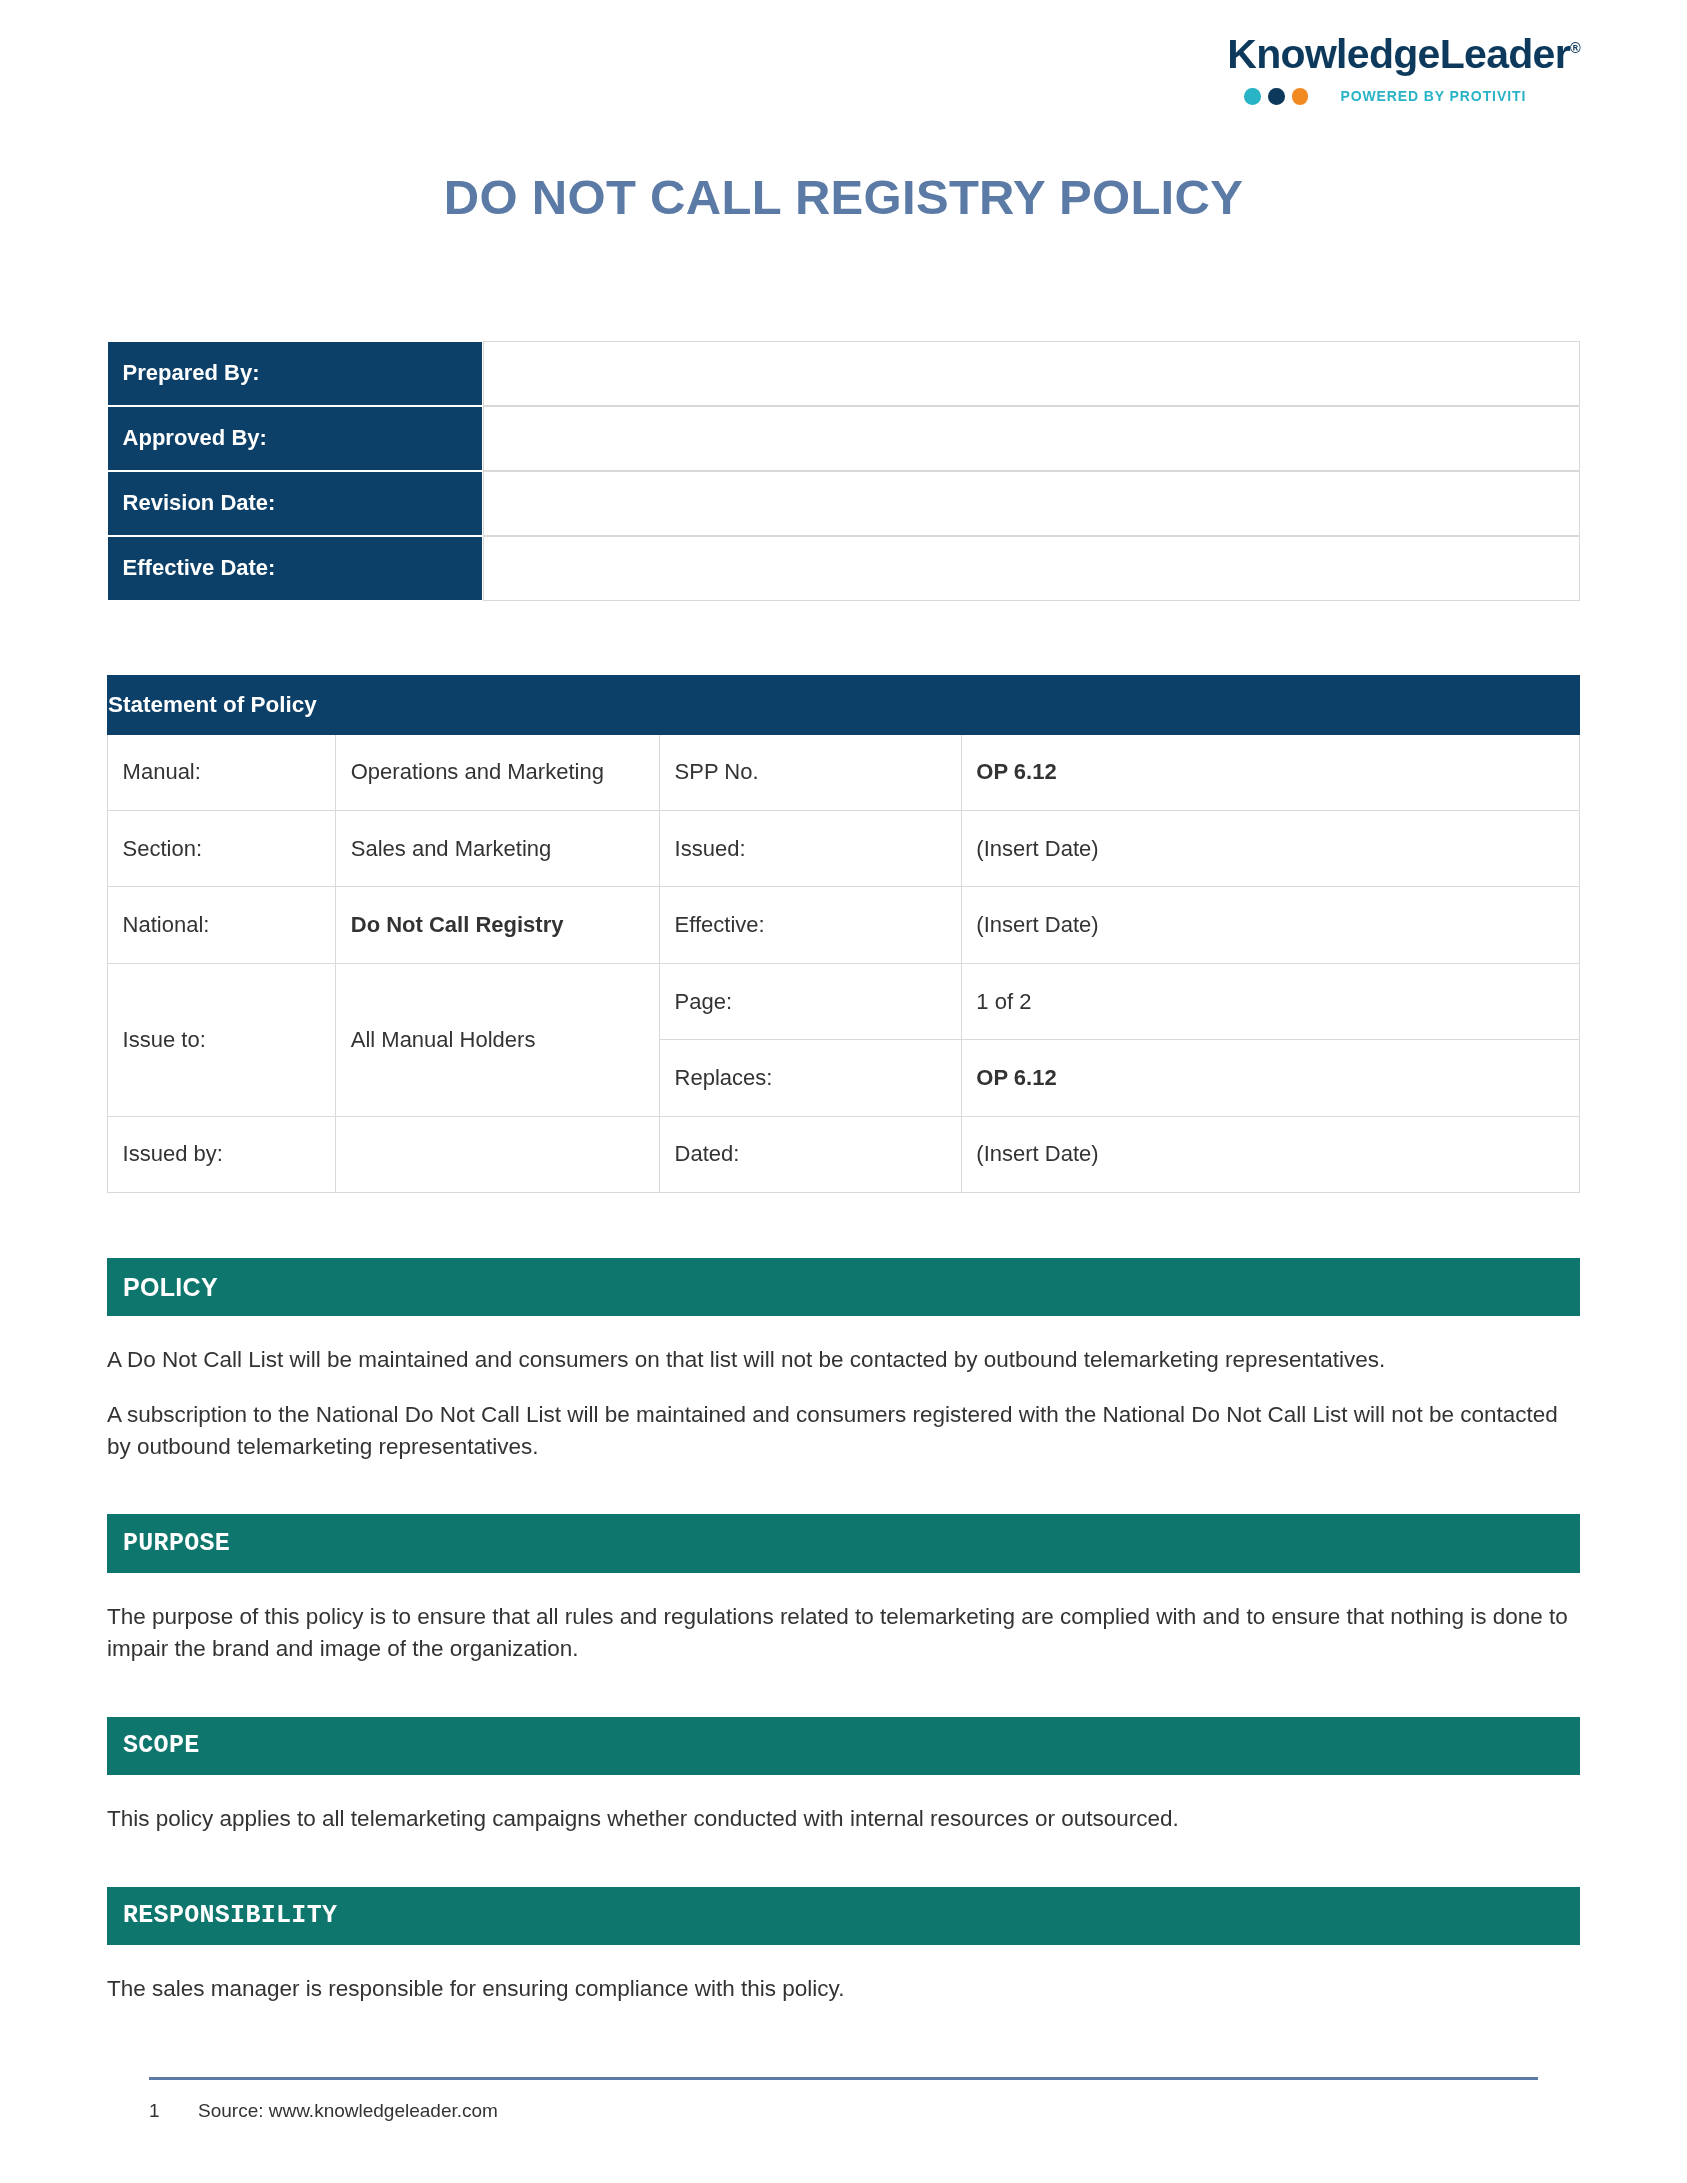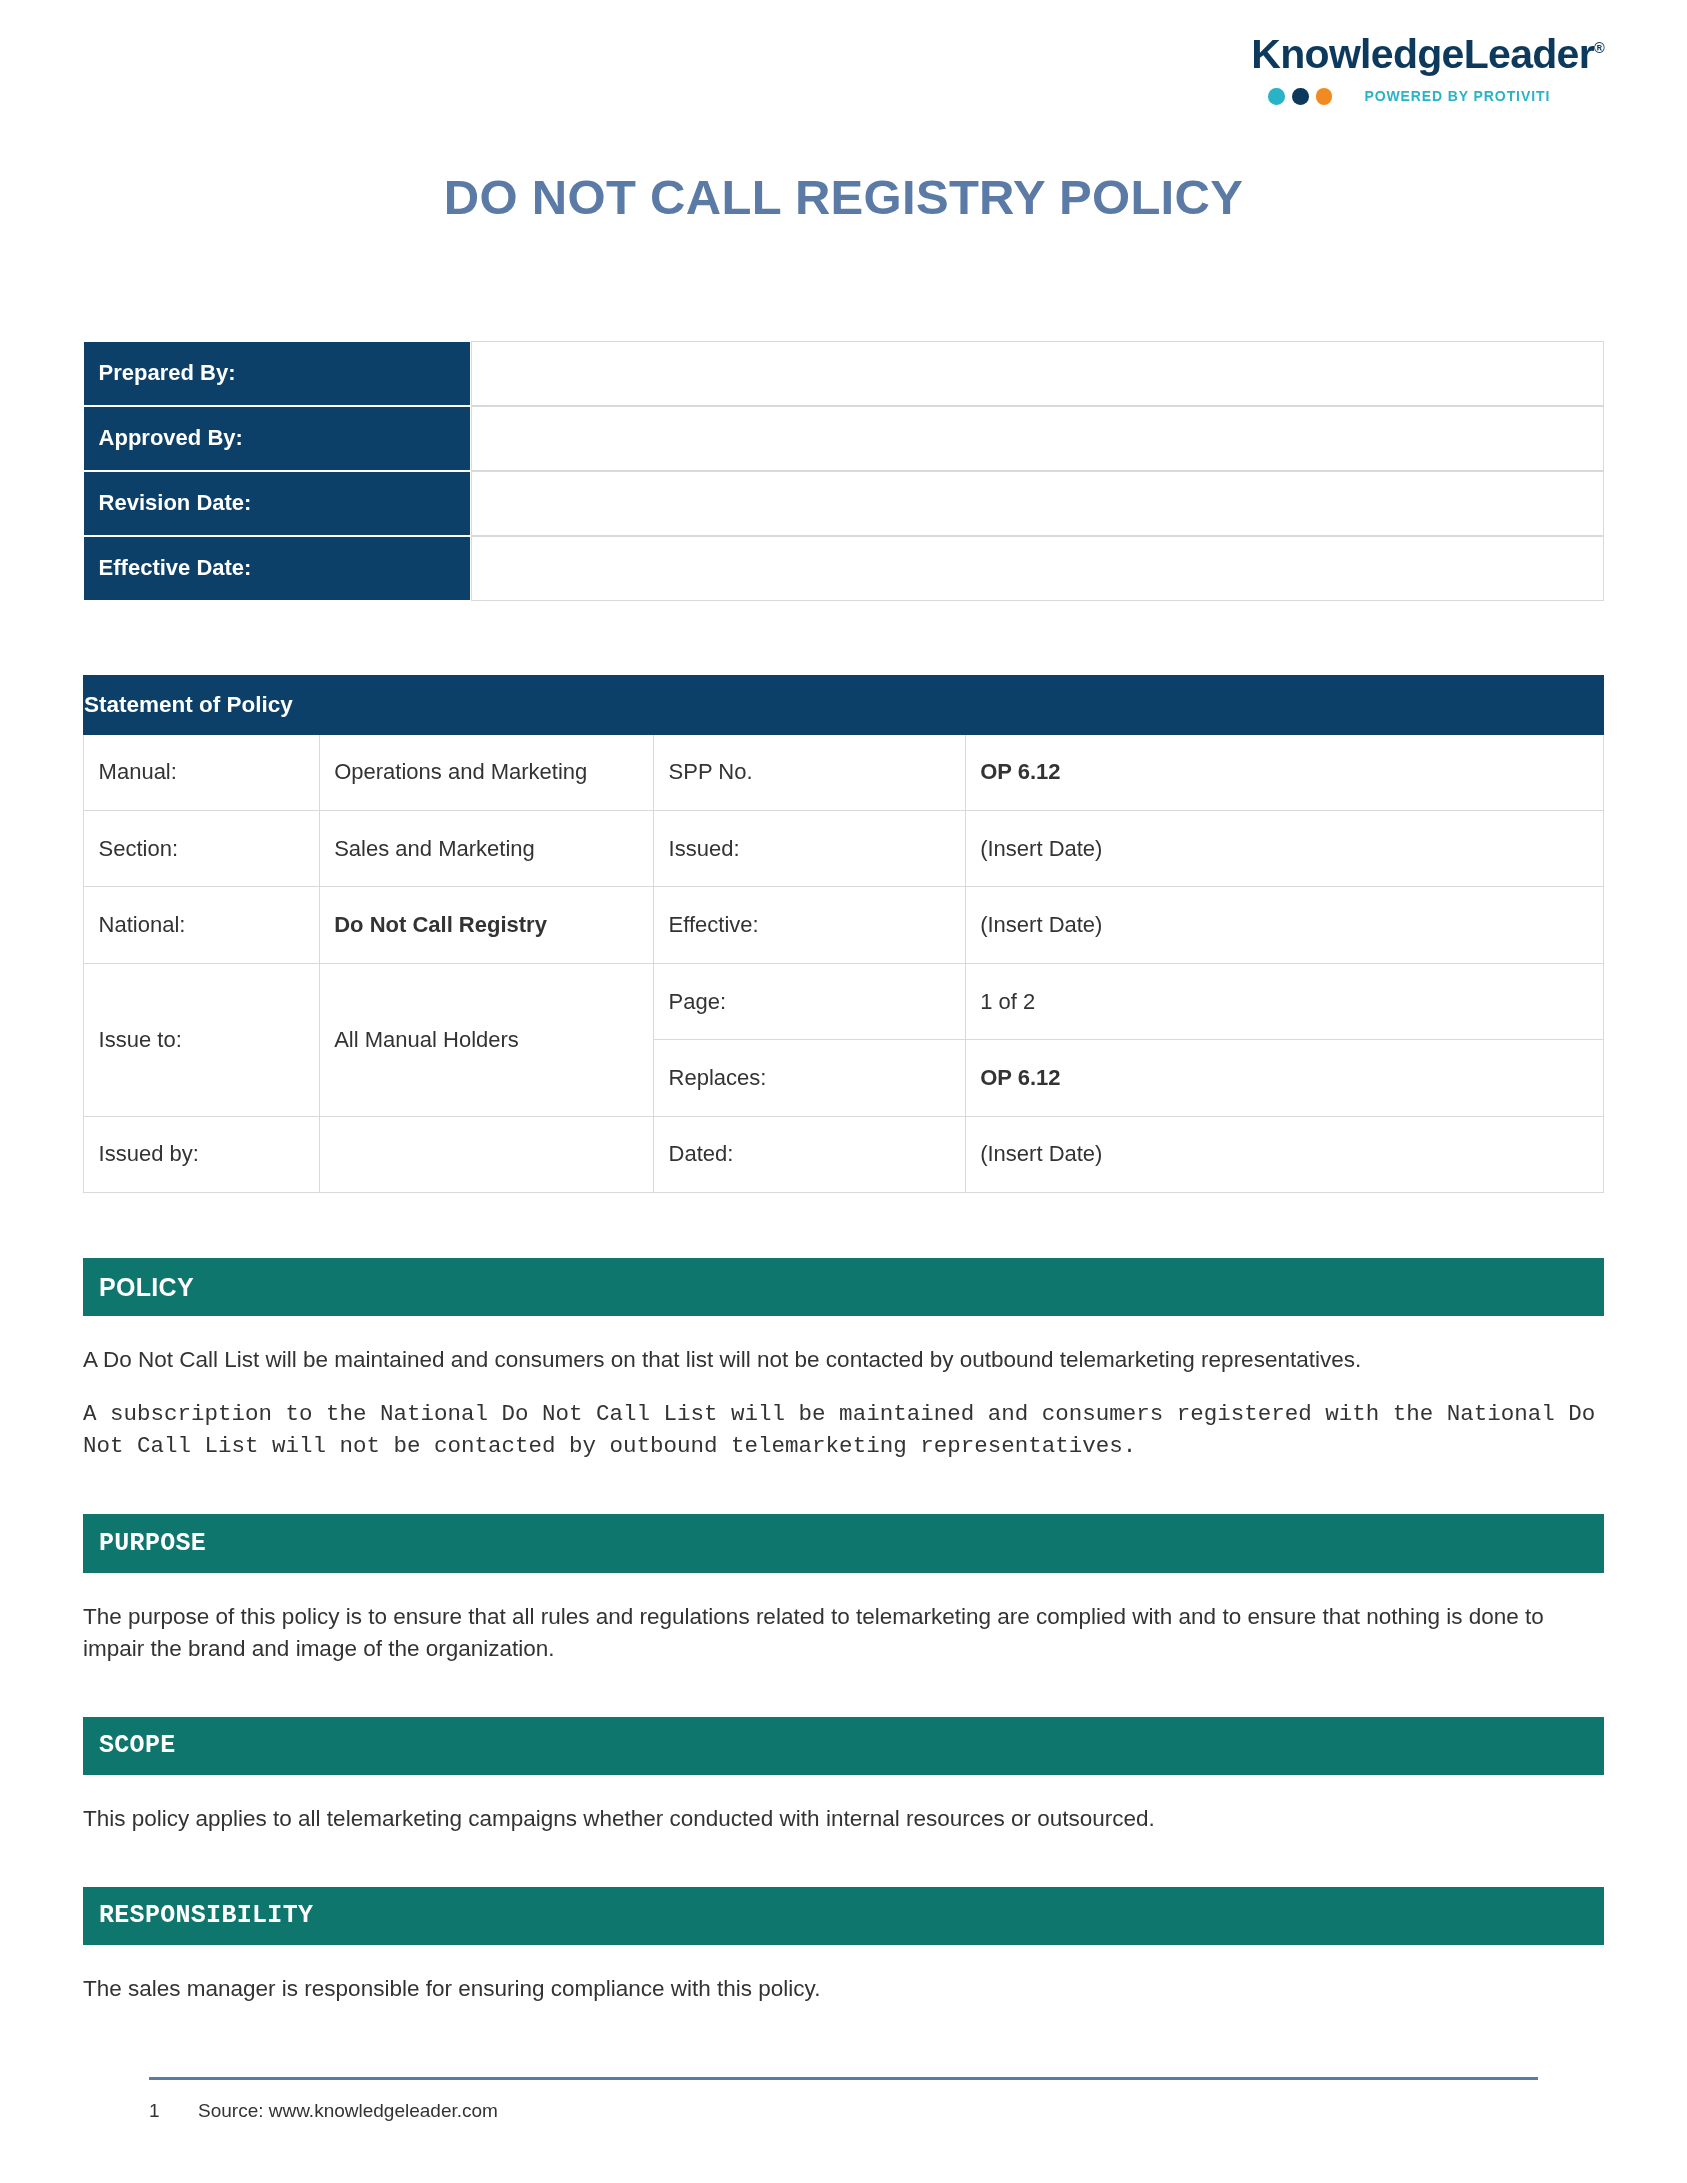--- a/index.html
+++ b/index.html
@@ -14,21 +14,21 @@
     color: #333333;
     position: relative;
     overflow: hidden;
   }
 
   .page {
     position: relative;
     width: 1687px;
     height: 2183px;
     box-sizing: border-box;
-    padding: 0 83px;
+    padding: 0 107px;
   }
 
   
   .brand-header {
     display: flex;
     justify-content: flex-end;
     padding-top: 34px;
   }
   .logo-block {
     display: flex;
@@ -155,21 +155,21 @@
   }
   .sec-policy { margin-top: 65px; }
   .sec-gap { margin-top: 52px; font-family: Liberation Mono, monospace; }
 
   .para {
     font-size: 22.5px;
     line-height: 1.42;
     color: #333333;
     margin-top: 28px;
   }
-  .para + .para { margin-top: 22px; font-family: Liberation Mono, monospace; }
+  .para + .para { margin-top: 22px; }
 
   
   .footer {
     position: absolute;
     left: 149px;
     right: 149px;
     bottom: 61px;
   }
   .footer-rule {
     border-top: 3.3px solid #5b7ba6;

